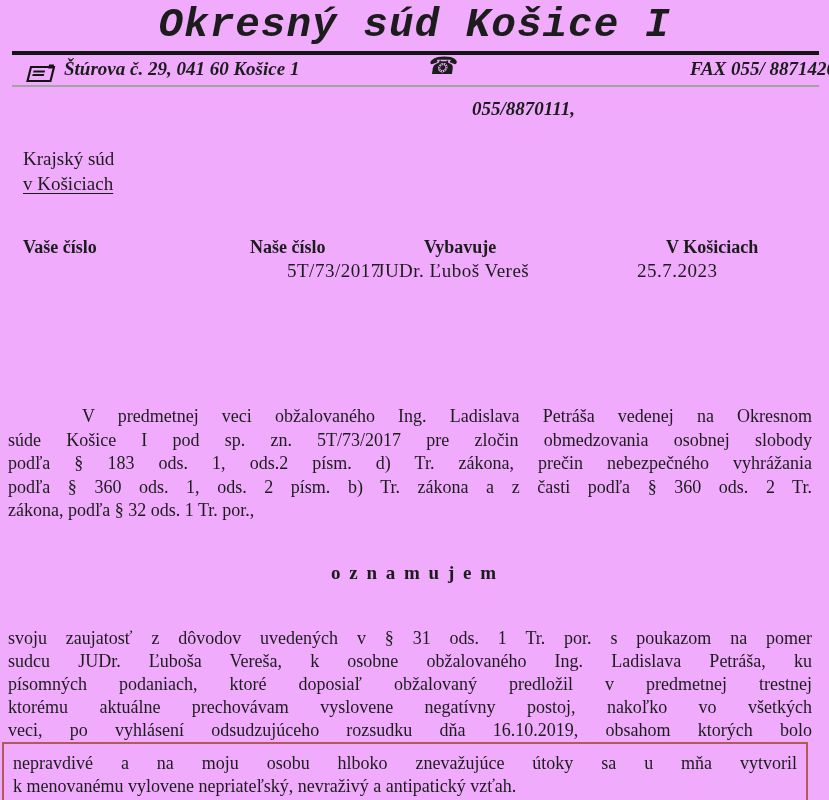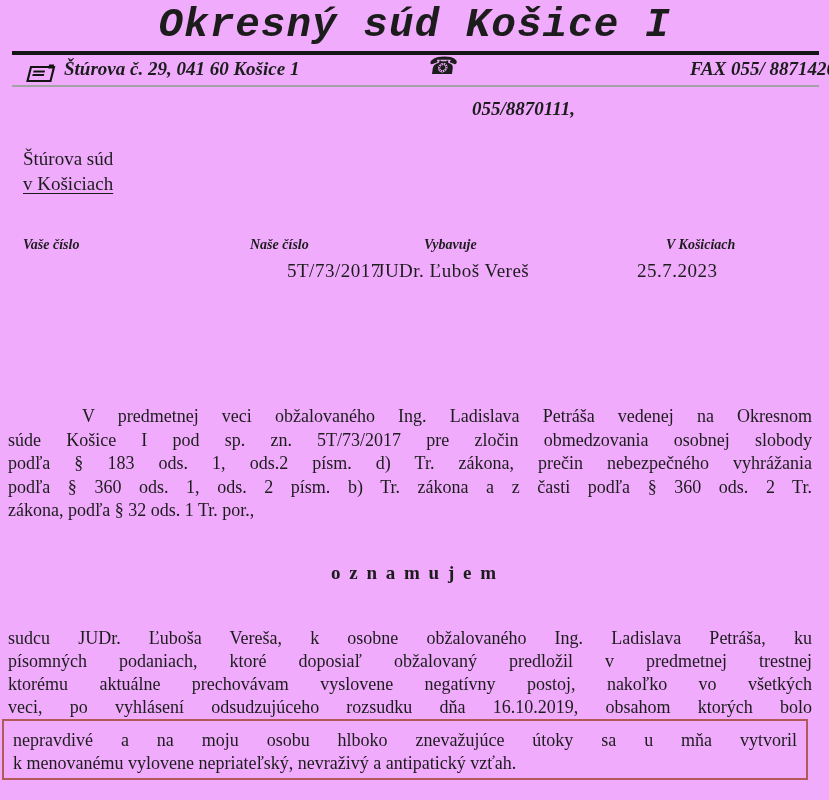--- a/index.html
+++ b/index.html
@@ -65,21 +65,21 @@
   
   .recipient {
     position: absolute; top: 146px; left: 23px;
     font-size: 19px; line-height: 25px;
   }
   .underline { text-decoration: underline; text-underline-offset: 3px; }
 
   
   .ref-label {
     position: absolute; top: 237px;
-    font-size: 14px; font-weight: bold; font-style: italic;
+    font-size: 18px; font-weight: bold; 
     white-space: nowrap;
   }
   .ref-value {
     position: absolute; top: 260px;
     font-size: 19px;
     letter-spacing: 0.5px;
     white-space: nowrap;
   }
   .ref-l1 { left: 23px; }
   .ref-l2 { left: 250px; }
@@ -148,21 +148,21 @@
     </svg>
   </span>
   <span class="addr-text">Štúrova č. 29, 041 60  Košice 1</span>
   <span class="phone-icon">☎</span>
   <span class="phone-num">055/8870111,</span>
   <span class="fax-num">FAX 055/ 8871420</span>
 
   <div class="rule-sub"></div>
 
   <div class="recipient">
-    <div>Štúrova súd</div>
+    <div>Krajský súd</div>
     <div class="underline">v Košiciach</div>
   </div>
 
   <span class="ref-label ref-l1">Vaše číslo</span>
   <span class="ref-label ref-l2">Naše číslo</span>
   <span class="ref-label ref-l3">Vybavuje</span>
   <span class="ref-label ref-l4">V Košiciach</span>
   <span class="ref-value ref-v2">5T/73/2017</span>
   <span class="ref-value ref-v3">JUDr. Ľuboš Vereš</span>
   <span class="ref-value ref-v4">25.7.2023</span>
@@ -172,20 +172,21 @@
     <div class="line indent">V predmetnej veci obžalovaného Ing. Ladislava Petráša vedenej na Okresnom</div>
     <div class="line">súde Košice I pod sp. zn. 5T/73/2017 pre zločin obmedzovania osobnej slobody</div>
     <div class="line">podľa § 183 ods. 1, ods.2 písm. d) Tr. zákona, prečin nebezpečného vyhrážania</div>
     <div class="line">podľa § 360 ods. 1, ods. 2 písm. b) Tr. zákona a z časti podľa § 360 ods. 2 Tr.</div>
     <div class="line-plain">zákona, podľa § 32 ods. 1 Tr. por.,</div>
   </div>
 
   <div class="announcement">o z n a m u j e m</div>
 
   <div class="para2">
+    <div class="line">svoju zaujatosť z dôvodov uvedených v § 31 ods. 1 Tr. por. s poukazom na pomer</div>
     <div class="line">sudcu JUDr. Ľuboša Vereša, k osobne obžalovaného Ing. Ladislava Petráša, ku</div>
     <div class="line">písomných podaniach, ktoré doposiaľ obžalovaný predložil v predmetnej trestnej</div>
     <div class="line">ktorému aktuálne prechovávam vyslovene negatívny postoj, nakoľko vo všetkých</div>
     <div class="line">veci, po vyhlásení odsudzujúceho rozsudku dňa 16.10.2019, obsahom ktorých bolo</div>
     <div class="highlight-box" style="border-color: rgb(178, 90, 90);">
       <div class="line">nepravdivé a na moju osobu hlboko znevažujúce útoky sa u mňa vytvoril</div>
       <div class="line-plain">k menovanému vylovene nepriateľský, nevraživý a antipatický vzťah.</div>
     </div>
   </div>
 

